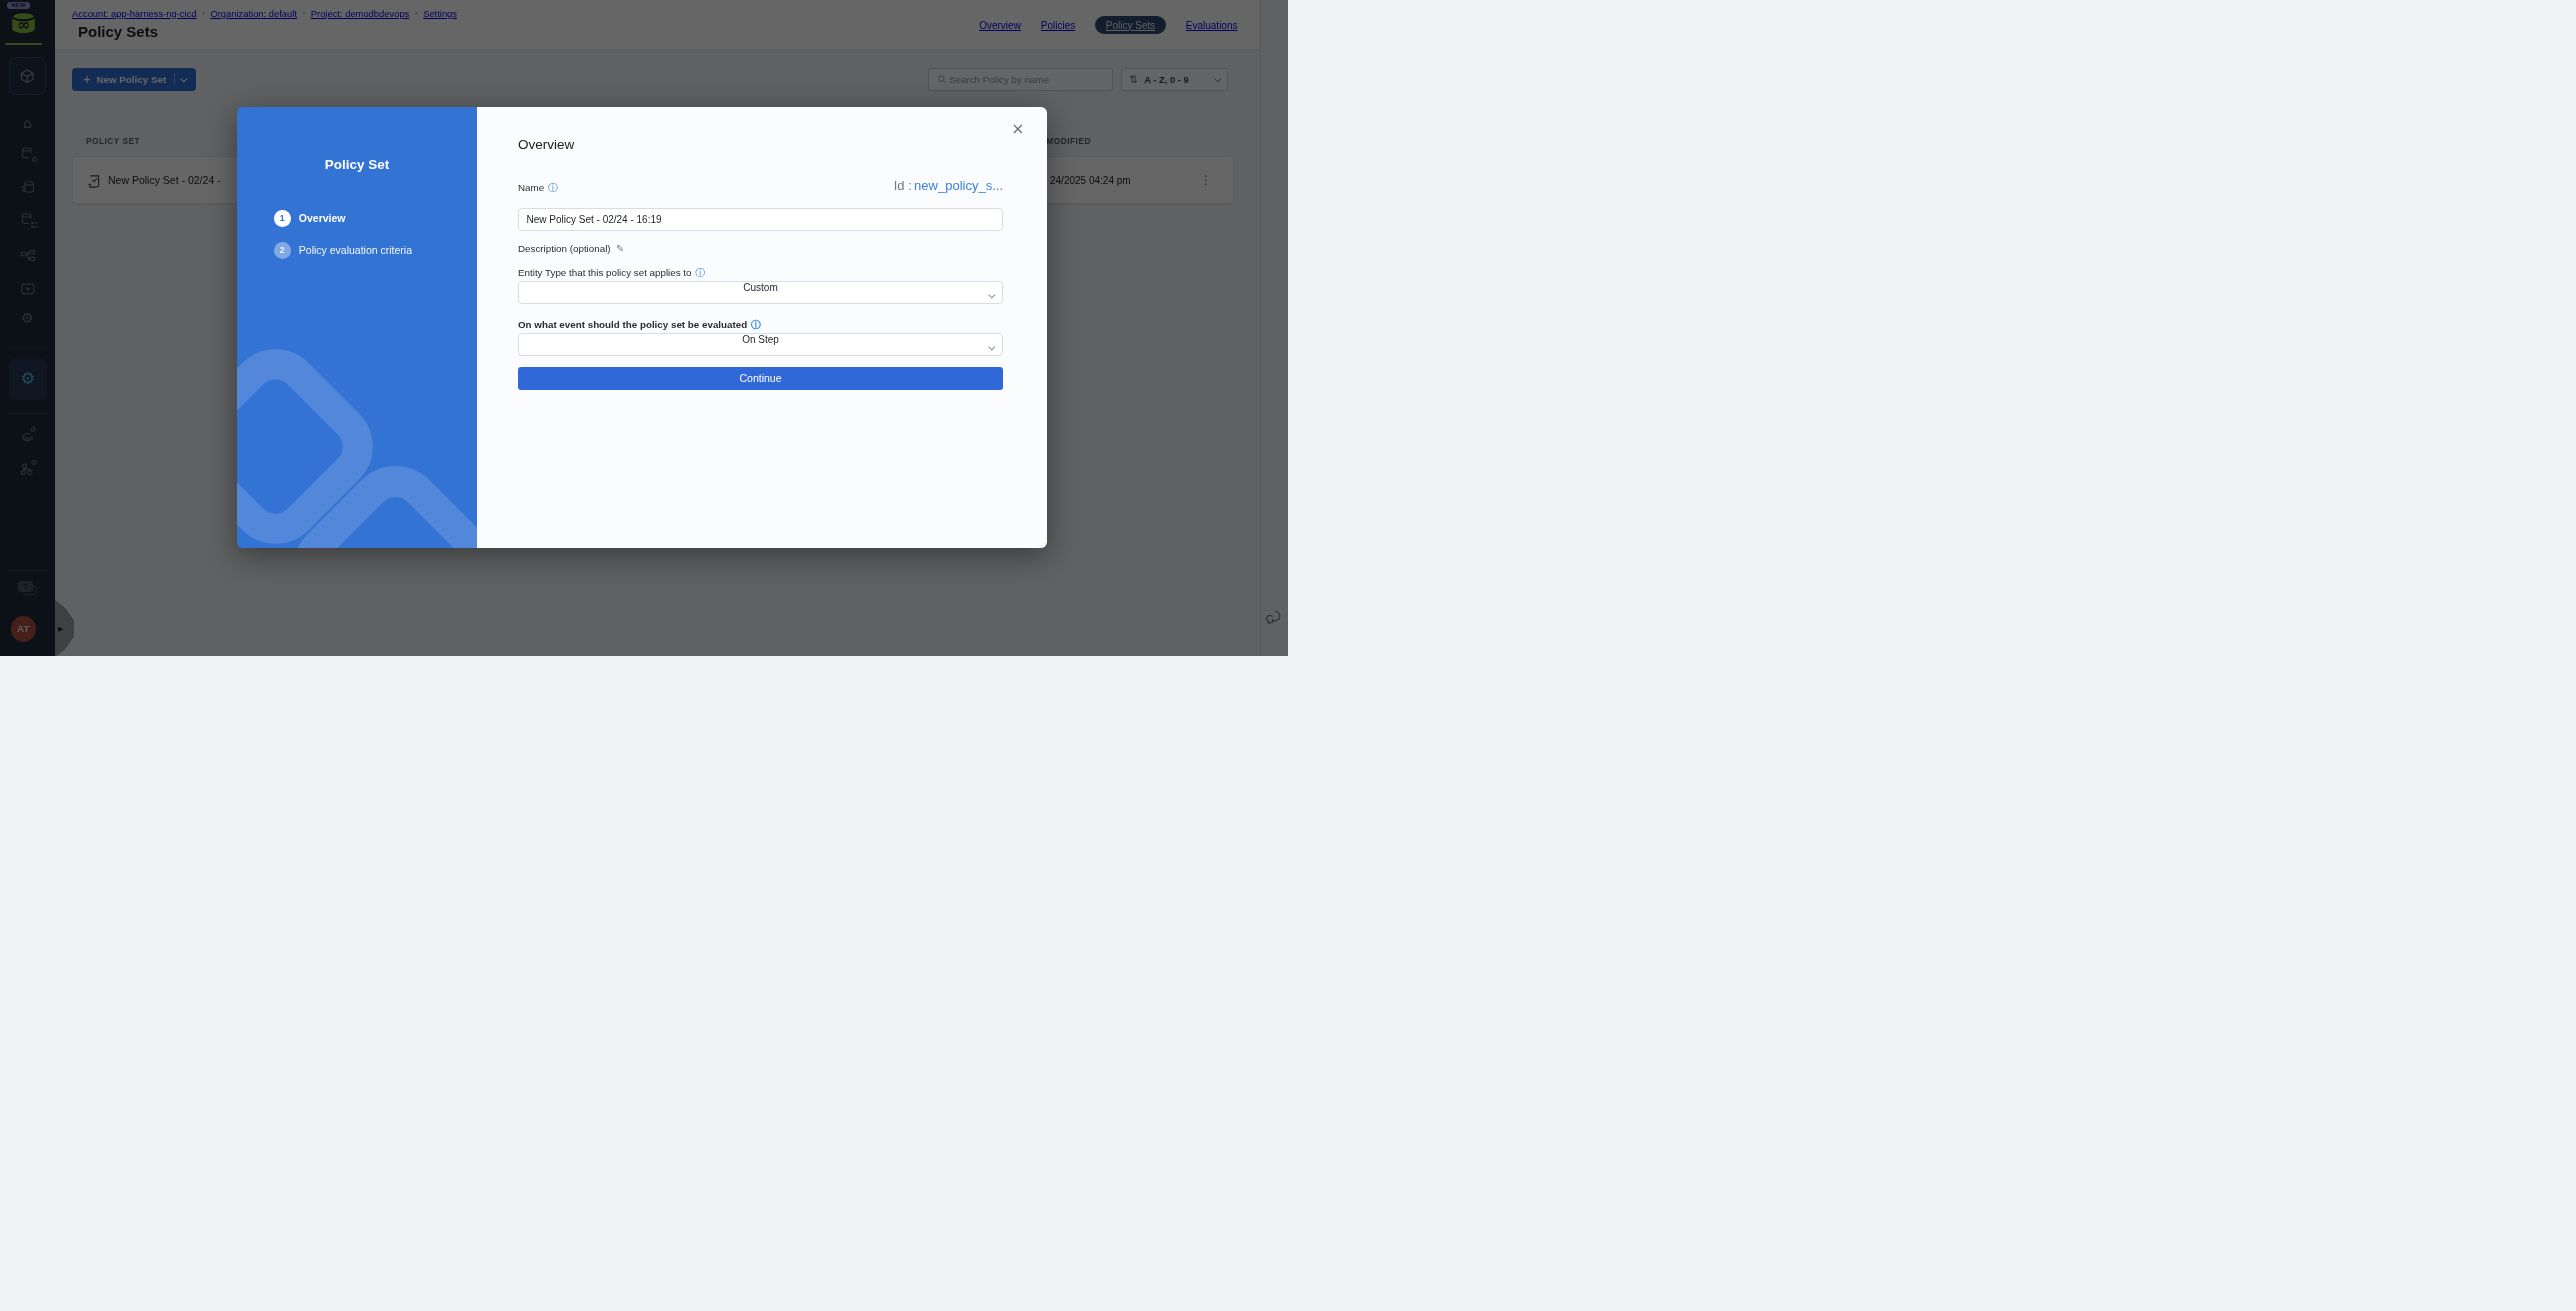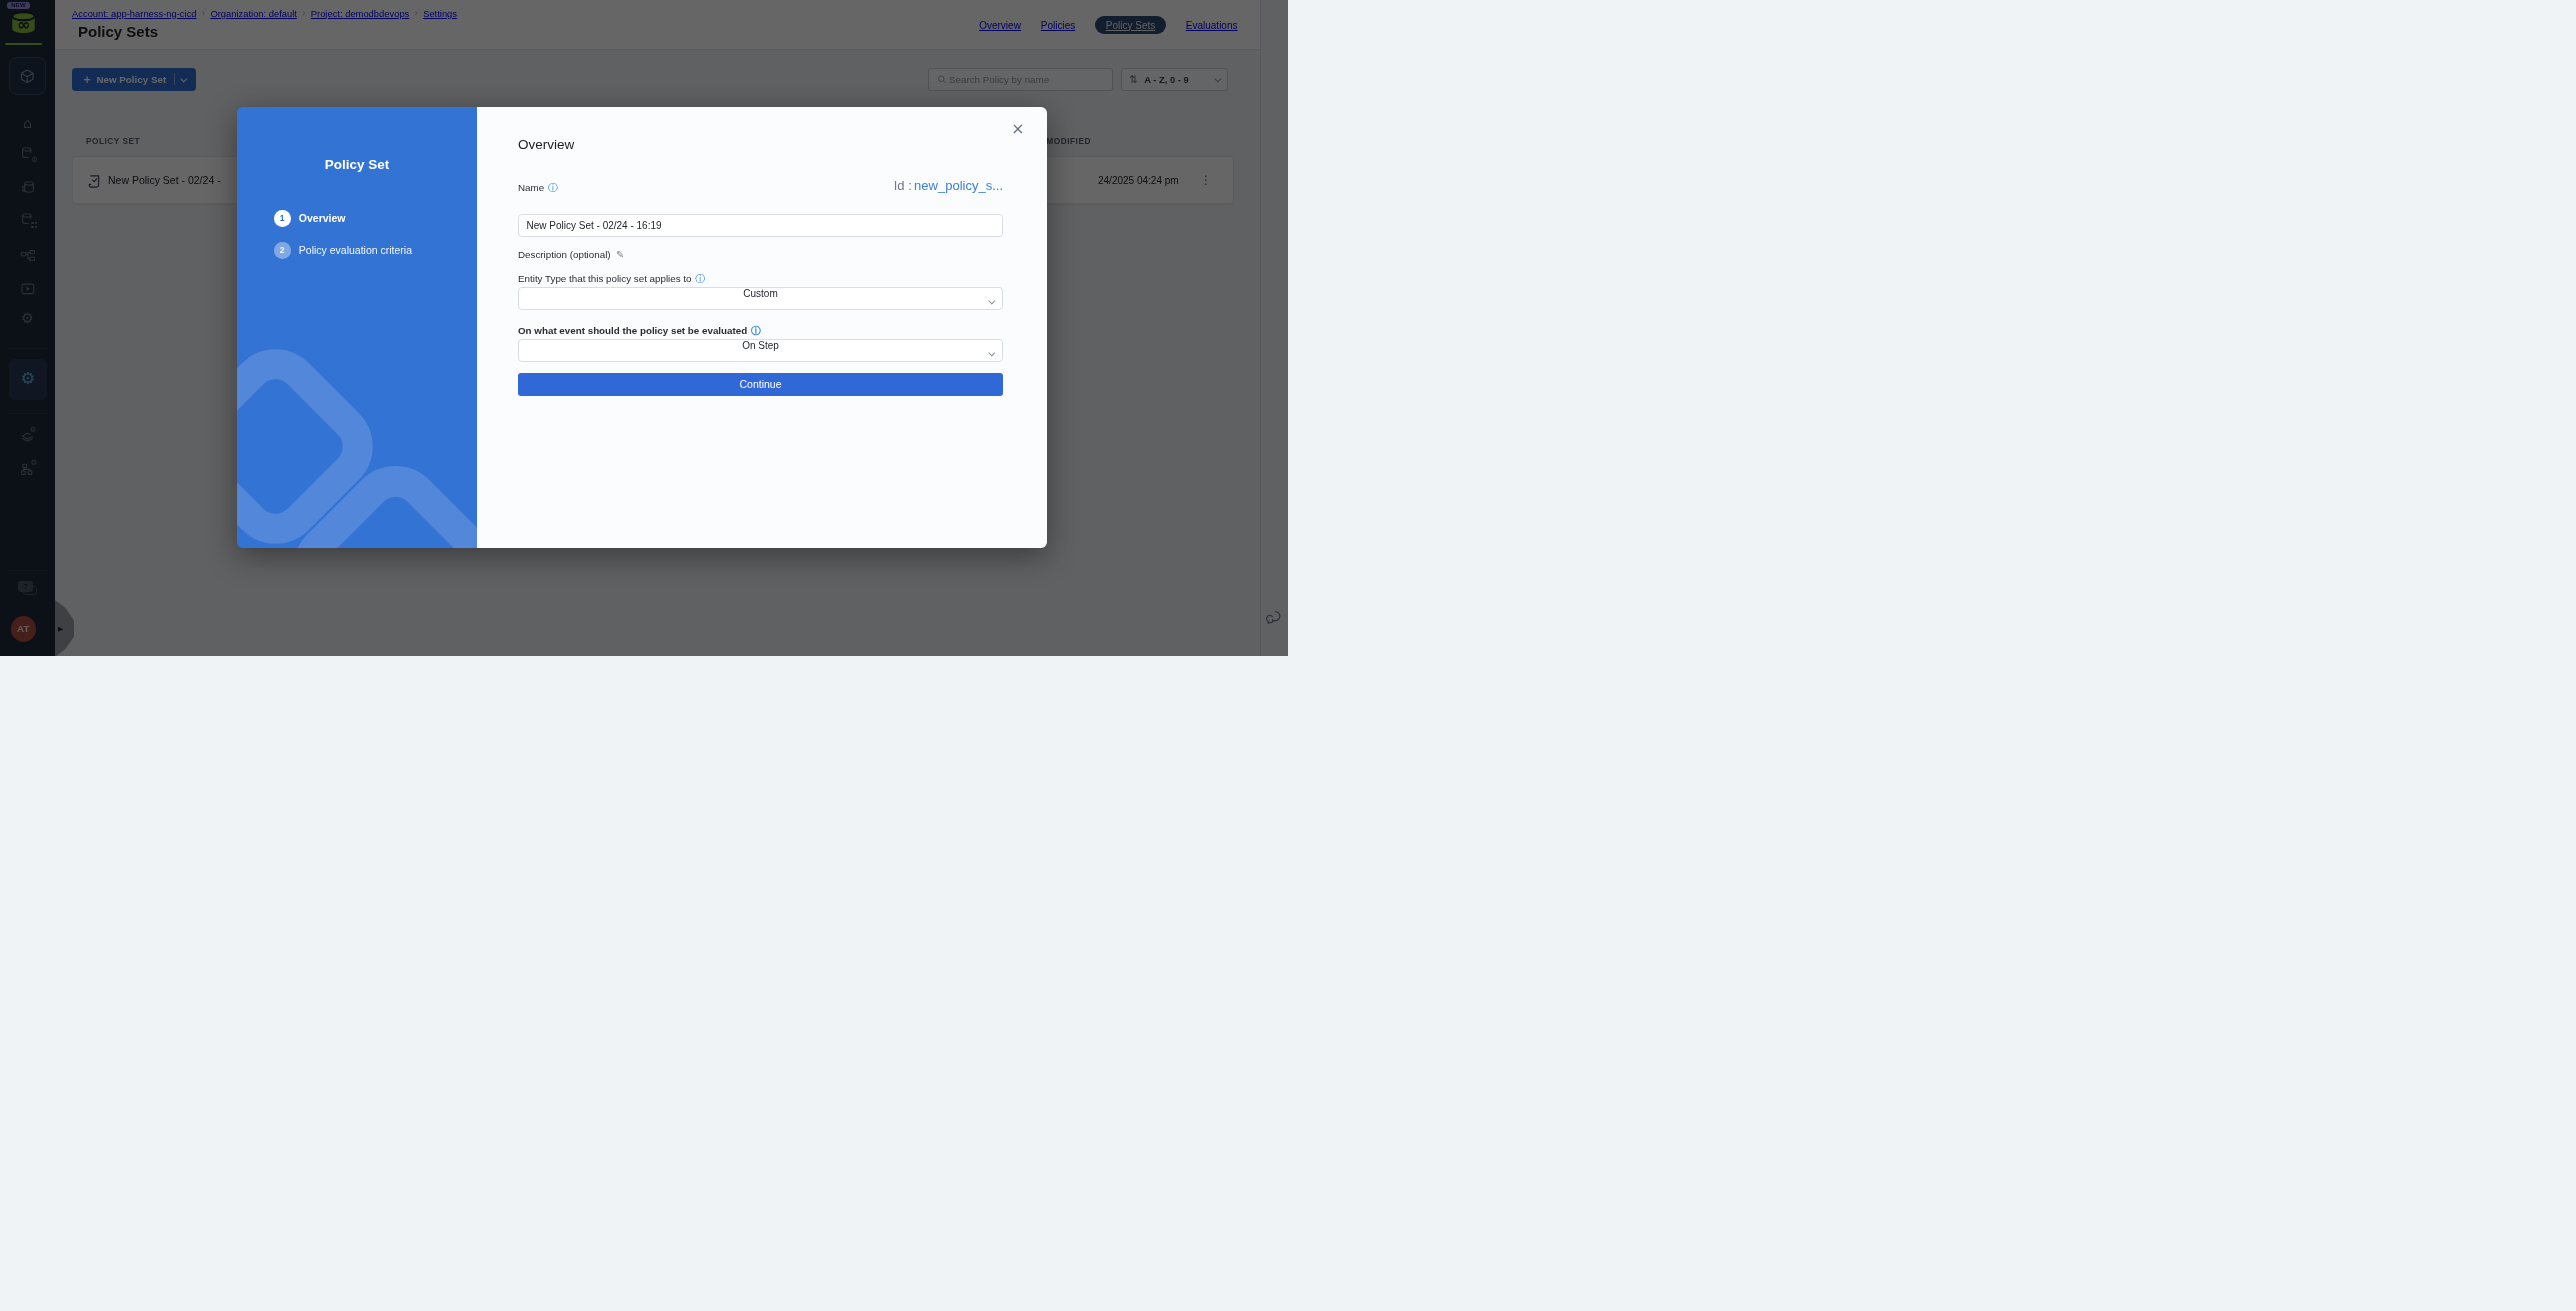--- a/index.html
+++ b/index.html
@@ -46,21 +46,21 @@
   .searchbox input { border:none; outline:none; background:transparent; font-size:9.8px; color:#3A3F4C; width:100%; font-family:"Liberation Sans",sans-serif; }
   .searchbox input::placeholder { color:#8F94A3; }
   .sortbox { position:absolute; left:1066px; top:18px; width:107px; height:22.5px; background:#FBFDFE; border:0.8px solid #C9CDD8; border-radius:3px; display:flex; align-items:center; gap:6px; padding:0 7.5px; }
   .sortbox .arr { font-size:10.5px; color:#6A7080; line-height:1; }
   .sortbox .lbl { font-size:9.4px; font-weight:600; color:#3A3F4C; }
   .sortbox .chev { margin-left:auto; color:#8F94A3; }
   .th { position:absolute; font-size:8.3px; font-weight:700; color:#585D6E; letter-spacing:0.5px; }
   .row-card { position:absolute; left:17px; top:106px; width:1162px; height:48px; background:#FFFFFF; border:0.8px solid #E2E5EB; border-radius:3.8px; box-shadow:0 0.8px 1.5px rgba(40,48,70,.06); }
   .row-card .ric { position:absolute; left:13.5px; top:16.5px; color:#3C4250; }
   .row-card .rname { position:absolute; left:35px; top:0; height:100%; width:131px; overflow:hidden; white-space:nowrap; display:flex; align-items:center; font-size:10.5px; font-weight:500; color:#23262E; }
-  .row-card .rdate { position:absolute; left:977px; top:0; height:100%; display:flex; align-items:center; font-size:10px; color:#23262E;margin-left:48px; }
+  .row-card .rdate { position:absolute; left:977px; top:0; height:100%; display:flex; align-items:center; font-size:10px; color:#23262E; }
   .row-card .kebab { position:absolute; left:1127px; top:0; height:100%; display:flex; align-items:center; font-size:12px; color:#596070; }
   .rail { position:absolute; right:0; top:0; width:28px; height:656px; background:#EFF3F6; border-left:0.8px solid #D9DCE3; z-index:6; }
   .rail .chat { position:absolute; left:5.3px; top:609px; color:#6E7890; }
 
   
   .overlay { position:absolute; inset:0; background:rgba(0,0,0,0.60); z-index:40; }
   .modal { position:absolute; left:237px; top:107px; width:810px; height:441px; border-radius:6px; overflow:hidden; display:flex; z-index:60; box-shadow:0 7.5px 30px rgba(0,0,0,.4); }
   .wiz { position:relative; width:240px; background:#3273D3; flex:none; }
   .wiz-title { position:absolute; left:0; top:50px; width:100%; text-align:center; color:#FFFFFF; font-size:13.5px; font-weight:700; z-index:2; }
   .step { position:absolute; left:37px; display:flex; align-items:center; gap:8.3px; z-index:2; }
@@ -77,21 +77,21 @@
   .wm .d2 { width:173px; height:173px; left:72px; bottom:-107px; border-width:31.5px; border-radius:48px; }
 
   .pane { position:relative; flex:1; background:#FAFCFD; padding:30px 44px 0 41px; }
   .close-x { position:absolute; top:13.5px; right:22.5px; font-size:15.8px; color:#696F84; background:none; border:none; line-height:1; font-family:"DejaVu Sans",sans-serif; }
   .pane h2 { font-size:13.5px; font-weight:500; color:#1B1E24; }
   .name-row { margin-top:25.5px; display:flex; justify-content:space-between; align-items:flex-end; }
   .flabel { font-size:9.8px; color:#2A2D36; }
   .info { color:#2F80D9; font-size:9.8px; margin-left:3.8px; line-height:1; }
   .id-wrap { font-size:13px; color:#71768B;padding-left:12px; }
   .id-wrap a { color:#3D7FD9; text-decoration:none; margin-left:2.3px; }
-  .tinput { margin-top:21px; width:100%; height:23px; border:0.8px solid #D9DCE8; border-radius:3.8px; background:#FFFFFF; padding:0 7.5px; font-size:10px; color:#22252D; font-family:"Liberation Sans",sans-serif; outline:none; }
+  .tinput { margin-top:15px; width:100%; height:23px; border:0.8px solid #D9DCE8; border-radius:3.8px; background:#FFFFFF; padding:0 7.5px; font-size:10px; color:#22252D; font-family:"Liberation Sans",sans-serif; outline:none; }
   .desc-row { margin-top:12px; display:flex; align-items:center; }
   .pencil { color:#787E93; font-size:9.8px; margin-left:5.3px; }
   .lab2 { margin-top:13.5px; display:flex; align-items:center; }
   .lab3 { margin-top:15px; display:flex; align-items:center;font-weight:bold; }
   .select { margin-top:3px; height:23px; border:0.8px solid #D9DCE8; border-radius:3.8px; background:#FFFFFF; display:flex; align-items:center; padding:0 8.3px; font-size:10px; color:#1F2229;flex-direction:column; }
   .select .chev { margin-left:auto; color:#8A90A0; }
   .continue { margin-top:10.5px; height:23px; width:100%; background:#3168D8; border:none; border-radius:3px; color:#FFFFFF; font-size:10.5px; font-weight:500; display:flex; align-items:center; justify-content:center; font-family:"Liberation Sans",sans-serif; }
 
   svg { display:block; }
 </style>

